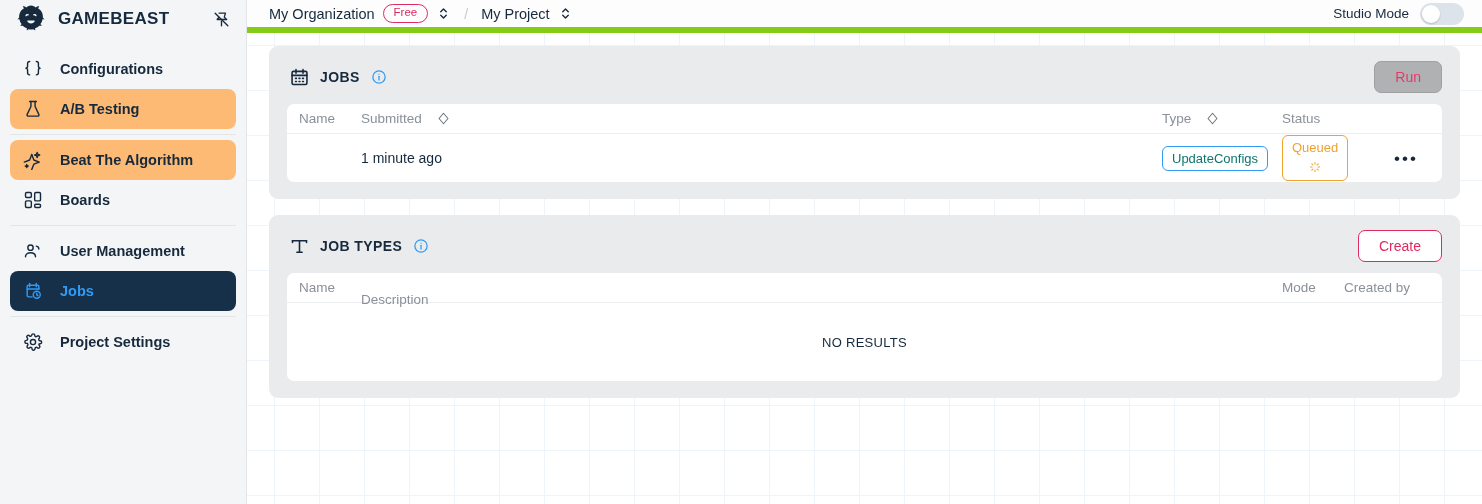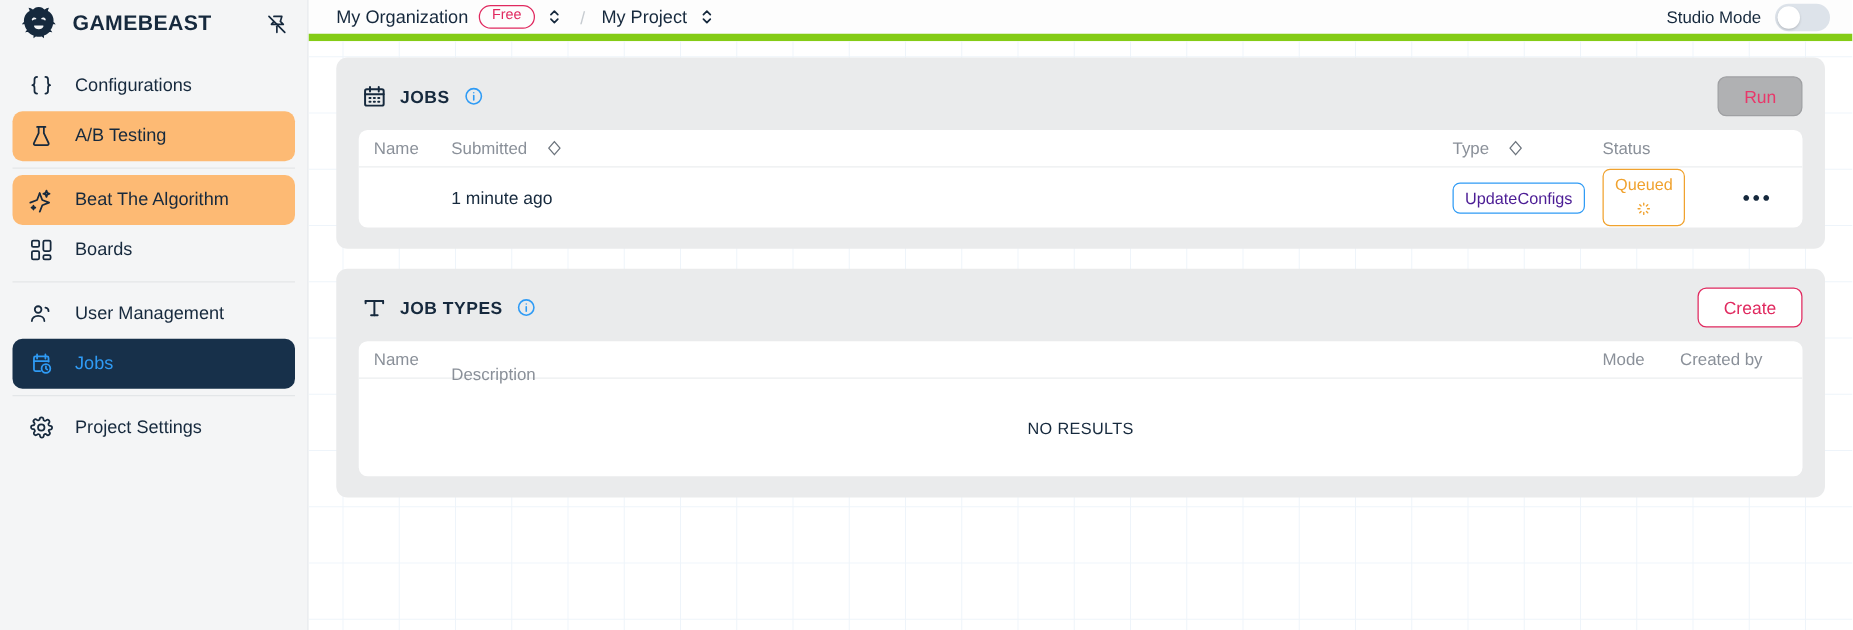--- a/index.html
+++ b/index.html
@@ -39,21 +39,21 @@
     letter-spacing: 0.3px;
     color: #16293d;
     flex: 1;
   }
   .pin-btn {
     width: 26px; height: 26px;
     display: flex; align-items: center; justify-content: center;
     cursor: pointer;
   }
 
-  .nav { padding: 6px 10px 0 10px; }
+  .nav { padding: 6px 10px 0 10px; font-weight: bold; }
   .nav-group { padding: 5px 0; }
   .nav-sep { height: 1px; background: #e3e6e8; margin: 0 0px; }
 
   .nav-item {
     display: flex;
     align-items: center;
     gap: 16px;
     height: 40px;
     padding: 0 12px;
     border-radius: 8px;
@@ -215,21 +215,21 @@
   .c-jt-name  { width: 62px; flex: 0 0 62px; }
   .c-jt-desc  { flex: 1; margin-top: 24px; }
   .c-jt-mode  { width: 62px; flex: 0 0 62px; }
   .c-jt-by    { width: 86px; flex: 0 0 86px; }
 
   .tbody-row { height: 48px; font-size: 14px; color: #16293d; }
 
   .badge-type {
     display: inline-block;
     border: 1px solid #2f9bf5;
-    color: #4c1d95;
+    color: #0f766e;
     border-radius: 6px;
     font-size: 13px;
     padding: 4px 9px;
     cursor: pointer;
   }
   .badge-status {
     display: inline-flex; align-items: center; gap: 6px;
     border: 1px solid #f0a22e;
     color: #f0a22e;
     border-radius: 6px;

